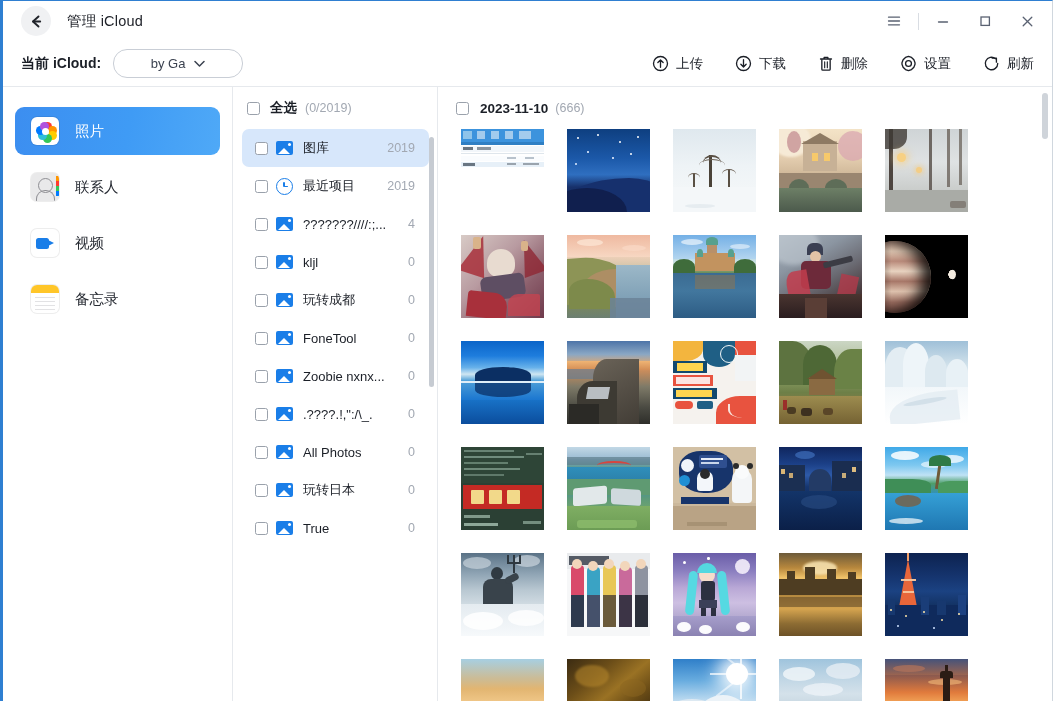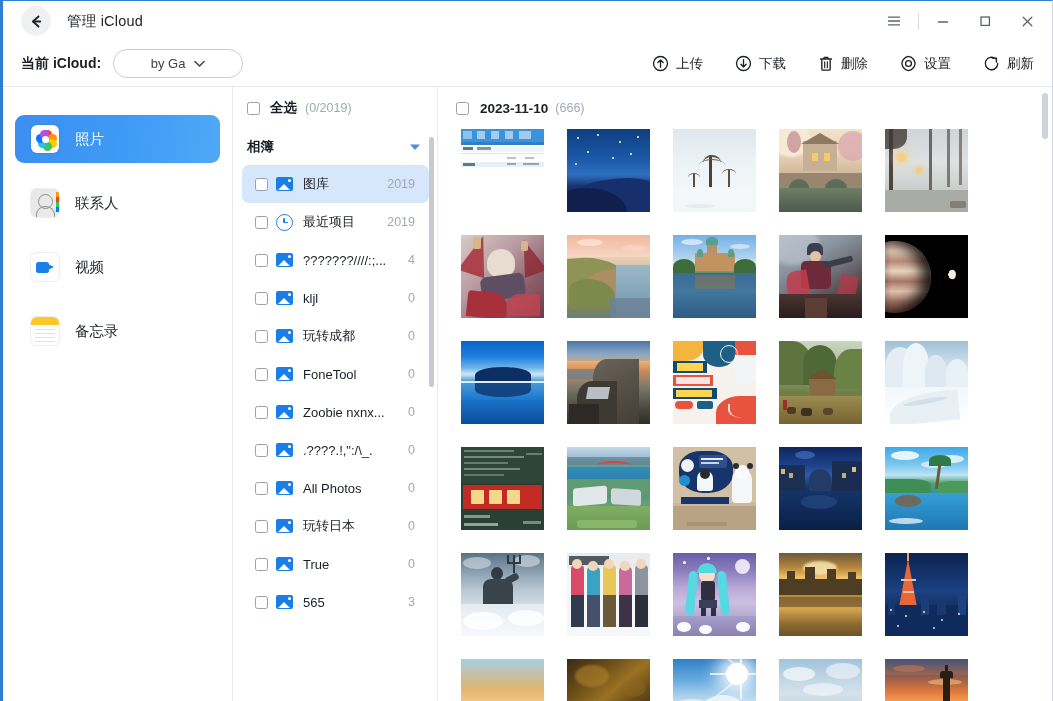--- a/index.html
+++ b/index.html
@@ -81,21 +81,21 @@
 
   
   .sidebar {
     position: absolute; left: 0; top: 86px; width: 230px; bottom: 0;
     background: #ffffff;
     border-right: 1px solid #e6e9ed;
     padding-top: 12px;
     box-sizing: border-box;
   }
   .side-item {
-    height: 48px; margin: 16px 12px 7px 12px;
+    height: 48px; margin: 8px 12px 7px 12px;
     border-radius: 9px;
     display: flex; align-items: center; padding-left: 16px;
     cursor: pointer;
   }
   .side-item.active {
     background: linear-gradient(100deg, #3c8ef0 0%, #3f9bf5 55%, #4fa9f7 100%);
   }
   .side-ico {
     width: 28px; height: 28px; border-radius: 6px;
     flex: 0 0 28px; position: relative; overflow: hidden;
@@ -389,26 +389,20 @@
   </div>
 
   <div class="albums">
 
     <div class="selectall">
       <div class="cb"></div>
       <div class="txt">全选</div>
       <div class="cnt">(0/2019)</div>
     </div>
 
-    <div class="grp-head">
-      <div class="t">相簿</div>
-      <svg class="caret" width="12" height="9" viewBox="0 0 12 9">
-        <path d="M1 1.5 L6 7 L11 1.5 Z" fill="#4a8fd8"></path>
-      </svg>
-    </div>
 
     <div class="alb-row sel">
       <div class="cb" style="margin-left:8px"></div>
       <div class="alb-ico"></div>
       <div class="alb-name">图库</div>
       <div class="alb-cnt">2019</div>
     </div>
 
     <div class="alb-row">
       <div class="cb" style="margin-left:8px"></div>
@@ -464,26 +458,20 @@
       <div class="cb" style="margin-left:8px"></div>
       <div class="alb-ico"></div>
       <div class="alb-name">玩转日本</div>
       <div class="alb-cnt">0</div>
     </div>
     <div class="alb-row">
       <div class="cb" style="margin-left:8px"></div>
       <div class="alb-ico"></div>
       <div class="alb-name">True</div>
       <div class="alb-cnt">0</div>
-    </div>
-    <div class="alb-row">
-      <div class="cb" style="margin-left:8px"></div>
-      <div class="alb-ico"></div>
-      <div class="alb-name">565</div>
-      <div class="alb-cnt">3</div>
     </div>
 
     <div class="alb-scroll"></div>
   </div>
 
   <div class="grid-wrap">
 
     <div class="date-head">
       <div class="cb"></div>
       <div class="d">2023-11-10</div>

